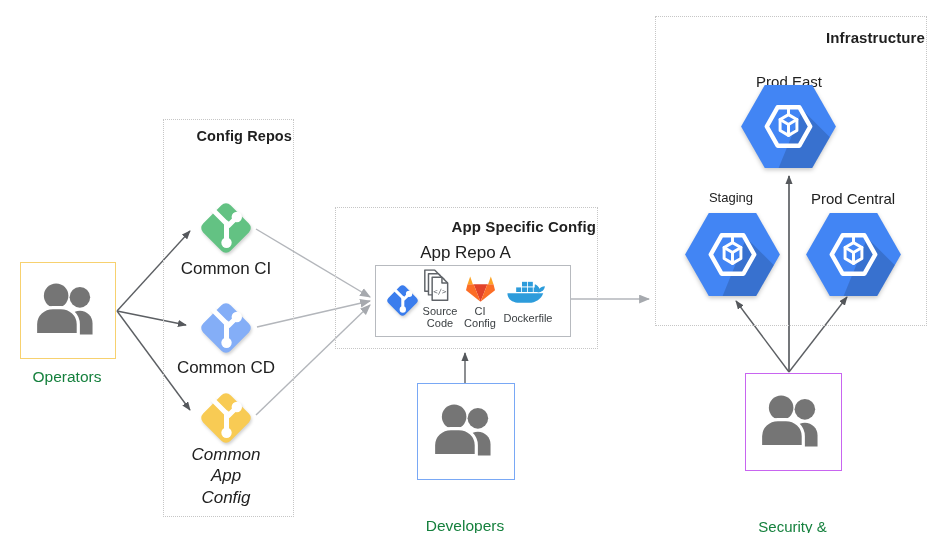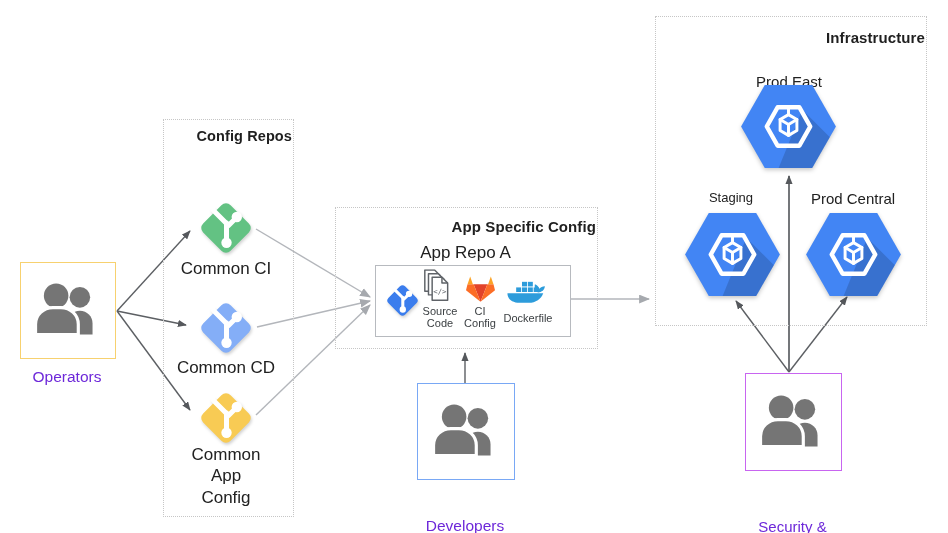--- a/index.html
+++ b/index.html
@@ -8,21 +8,21 @@
     font-family:"Liberation Sans","DejaVu Sans",sans-serif;color:#1f1f1f;
   }
   .abs{position:absolute;}
   .dashed-box{position:absolute;border:1px dotted #c6c6c6;background:transparent;}
   .person-box{position:absolute;background:#ffffff;}
   .box-operators{border:1.5px solid #F7D16F;}
   .box-developers{border:1.5px solid #79A8F5;}
   .box-security{border:1.5px solid #C865F0;}
   .group-title{position:absolute;font-weight:700;font-size:15px;text-align:right;letter-spacing:.1px;}
   .node-label{position:absolute;font-size:17px;text-align:center;line-height:1.25;color:#212121;}
-  .person-label{position:absolute;font-size:15.5px;text-align:center;line-height:1.3;color:#6d28d9;}
+  .person-label{position:absolute;font-size:15.5px;text-align:center;line-height:1.3;color:#15803d;}
   .mini-label{position:absolute;font-size:11px;text-align:center;line-height:1.12;color:#3c4043;}
   .git-icon{filter:drop-shadow(1px 2px 1.5px rgba(0,0,0,.18));}
   .hex-icon{filter:drop-shadow(0 2px 2px rgba(0,0,0,.22));}
   svg{display:block;}
   #arrows{position:absolute;left:0;top:0;pointer-events:none;}
   .arrow-dark{stroke:#5c5f63;stroke-width:1.4;fill:none;}
   .arrow-dark.thick{stroke-width:1.7;}
   .arrow-light{stroke:#b3b6bb;stroke-width:1.4;fill:none;}
 </style>
 </head>
@@ -134,21 +134,21 @@
   <div class="node-label" style="left:171px;top:258px;width:110px;">Common CI</div>
 
   <svg class="abs git-icon" style="left:194px;top:296px;" width="64" height="64">
     <use href="#sym-git" fill="#84AEF7"></use>
   </svg>
   <div class="node-label" style="left:171px;top:357px;width:110px;">Common CD</div>
 
   <svg class="abs git-icon" style="left:194px;top:386px;" width="64" height="64">
     <use href="#sym-git" fill="#F8CB54"></use>
   </svg>
-  <div class="node-label" style="left:186px;top:444px;width:80px;">Common App Config</div>
+  <div class="node-label" style="left:186px;top:444px;width:80px;font-style:italic;">Common App Config</div>
 
   <div class="dashed-box" style="left:335px;top:207px;width:261px;height:140px;"></div>
   <div class="group-title" style="left:335px;top:218px;width:261px;">App Specific Config</div>
   <div class="node-label" style="left:335px;top:242px;width:261px;">App Repo A</div>
 
   <div class="abs" style="left:375px;top:265px;width:194px;height:70px;border:1px solid #b7babf;background:#fff;"></div>
 
   <svg class="abs git-icon" style="left:383px;top:281px;" width="39" height="39">
     <use href="#sym-git" fill="#3B7DED"></use>
   </svg>

